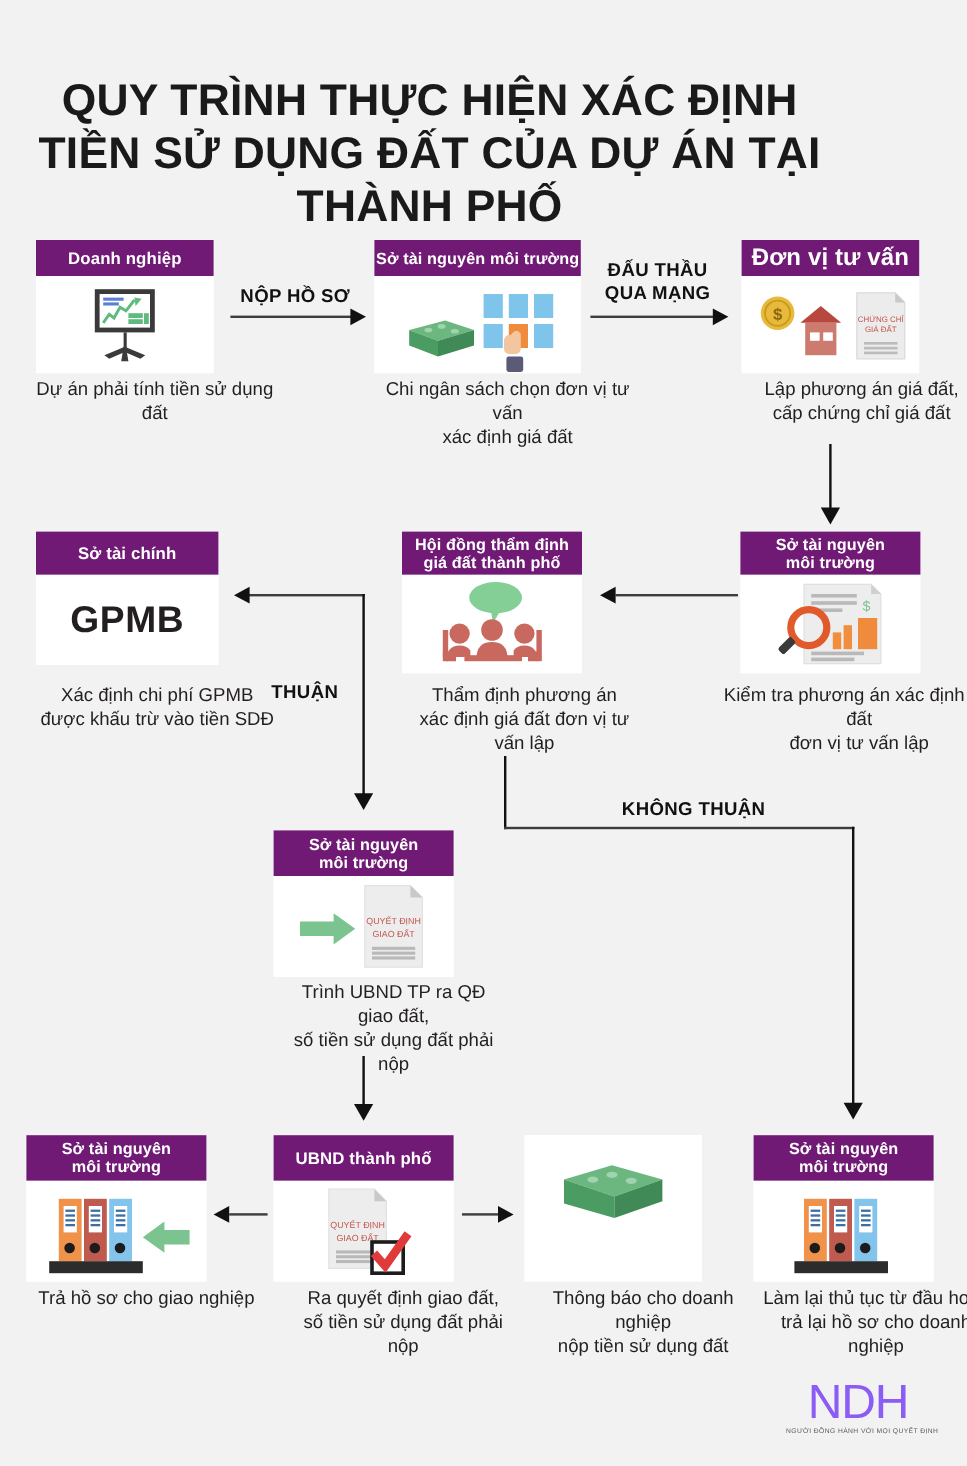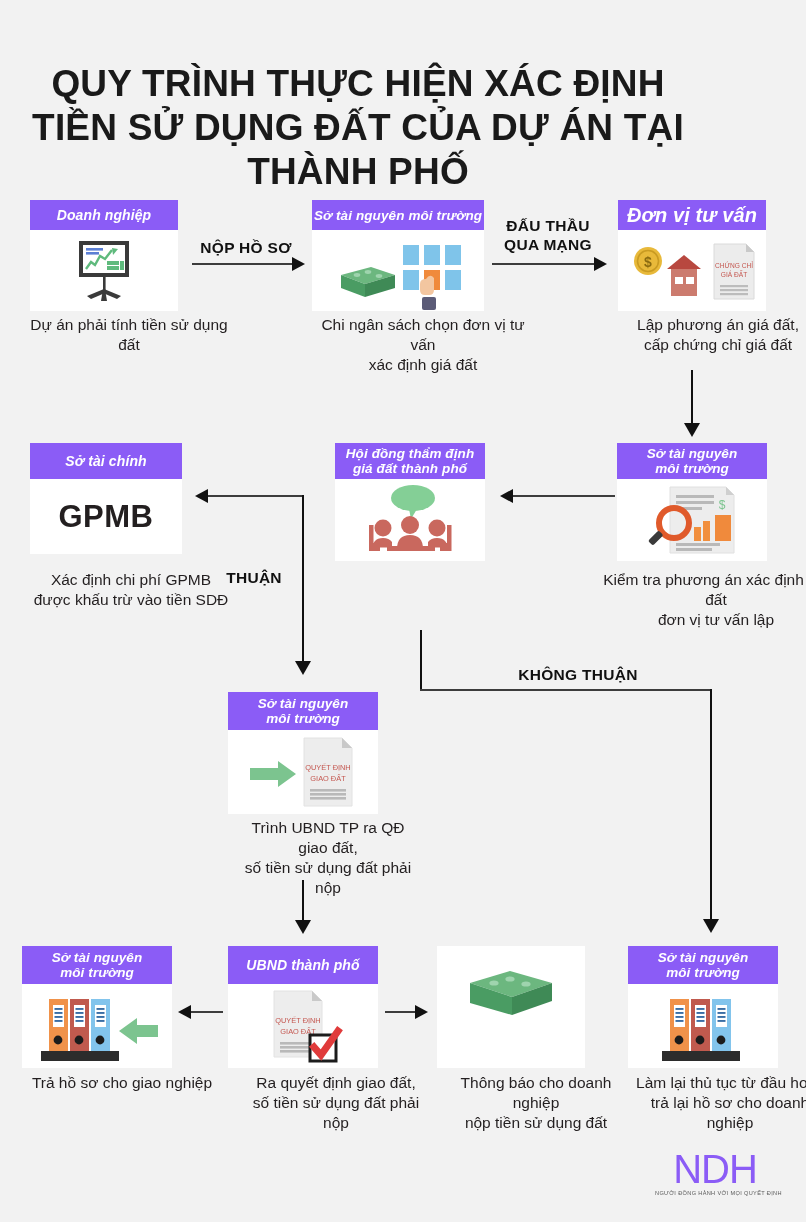--- a/index.html
+++ b/index.html
@@ -21,26 +21,25 @@
     font-size:37px;
     line-height:44px;
     letter-spacing:.2px;
     color:#1a1a1a;
   }
   .title .l2{display:block;font-size:37px;}
 
   
   .node{position:absolute;background:#ffffff;}
   .node .hd{
-    background:#8b5cf6;color:#ffffff;
+    background:#701a75;color:#ffffff;
     font-weight:bold;text-align:center;
     display:flex;align-items:center;justify-content:center;
     line-height:15px;
     letter-spacing:.1px;
-    font-style:italic;
   }
   .node .bd{
     position:relative;background:#ffffff;
     display:flex;align-items:center;justify-content:center;
     overflow:hidden;
   }
   .cap{
     position:absolute;text-align:center;
     font-size:15.5px;line-height:20px;color:#231f20;padding-left:25px;
   }
@@ -208,20 +207,22 @@
         <path d="M101 70 q0 -13 -11 -13 q-6 0 -9 4 l0 5 l12 0 l0 4z" fill="#c9685e"></path>
 
         <rect x="40" y="65" width="48" height="5" fill="#c9685e"></rect>
         <rect x="22" y="62" width="18" height="4.5" fill="#c9685e"></rect>
         <rect x="86" y="62" width="18" height="4.5" fill="#c9685e"></rect>
         <rect x="22" y="44" width="4.5" height="26" fill="#c9685e"></rect>
         <rect x="100" y="44" width="4.5" height="26" fill="#c9685e"></rect>
       </svg>
     </div>
   </div>
+  <div class="cap" style="left:312px;top:570px;width:200px;white-space:pre-line;">Thẩm định phương án
+xác định giá đất đơn vị tư vấn lập</div>
 
   <div class="node" style="left:617px;top:443px;width:150px;height:118px;">
     <div class="hd" style="height:36px;font-size:13.5px;white-space:pre-line;">Sở tài nguyên
 môi trường</div>
     <div class="bd" style="height:82px;">
       <svg width="120" height="78" viewBox="0 0 120 78">
         <polygon points="38,6 94,6 102,14 102,72 38,72" fill="#ededed" stroke="#e0e0e0" stroke-width="1"></polygon>
         <polygon points="94,6 102,14 94,14" fill="#cfcfcf"></polygon>
         <rect x="44" y="14" width="38" height="3" fill="#b9b9b9"></rect>
         <rect x="44" y="20" width="38" height="3" fill="#b9b9b9"></rect>

